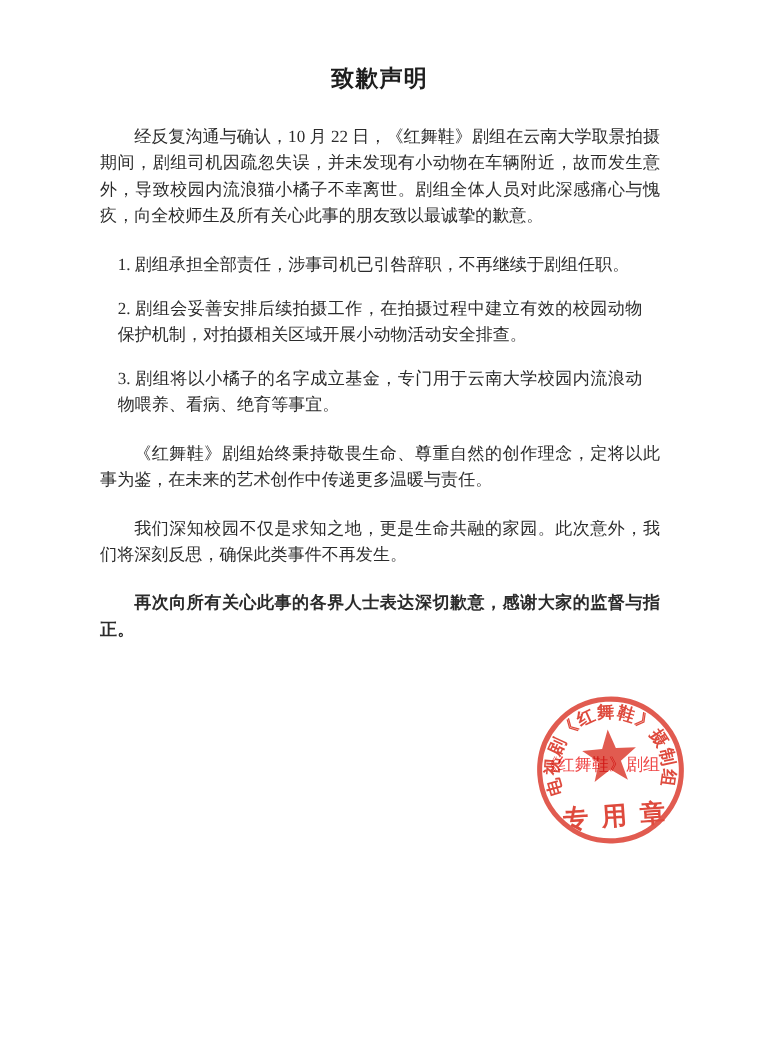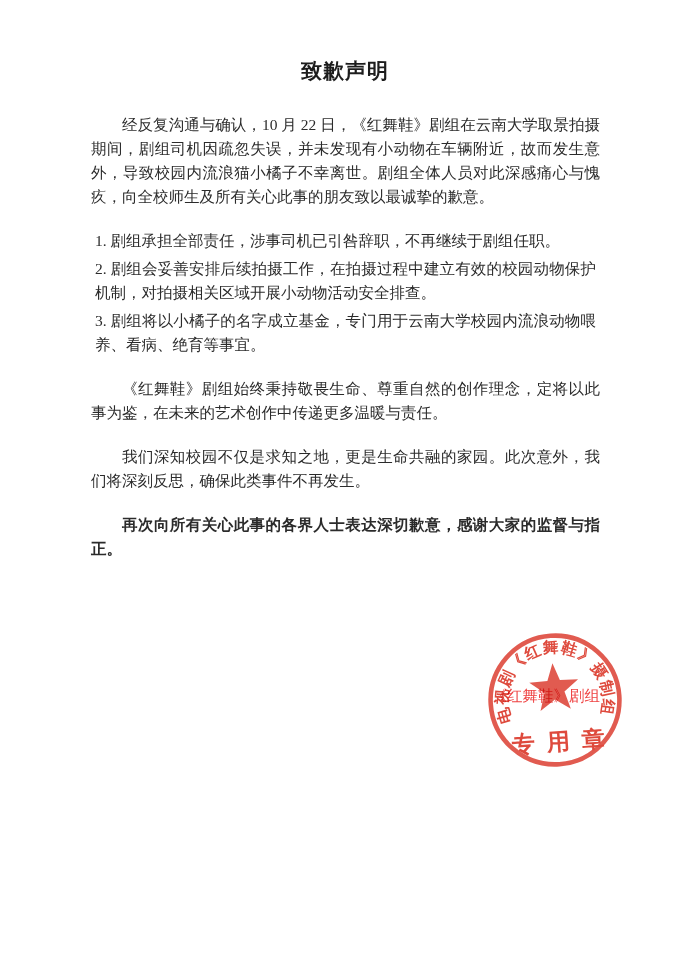--- a/index.html
+++ b/index.html
@@ -22,21 +22,21 @@
   }
   .content {
     margin:28px 90px 0 91px;
     font-size:15.5px;
     line-height:24px;
     color:#2b2b2b;
     text-align:justify;
   }
   .para { margin:12px 0 20px 0; text-indent:2em; }
   .measures { margin:0 0 20px 0; }
-  .measures .measure { margin:4px; text-indent:0;font-family:Liberation Serif, serif; }
+  .measures .measure { margin:16px; text-indent:0;font-family:Liberation Serif, serif; }
   .closing { margin-bottom:0;font-weight:bold; }
   .signature-block {
     position:absolute;
     top:684px;
     right:90px;
     text-align:center;
     font-size:15.5px;
     line-height:24px;
     color:#ef4444;
   }

